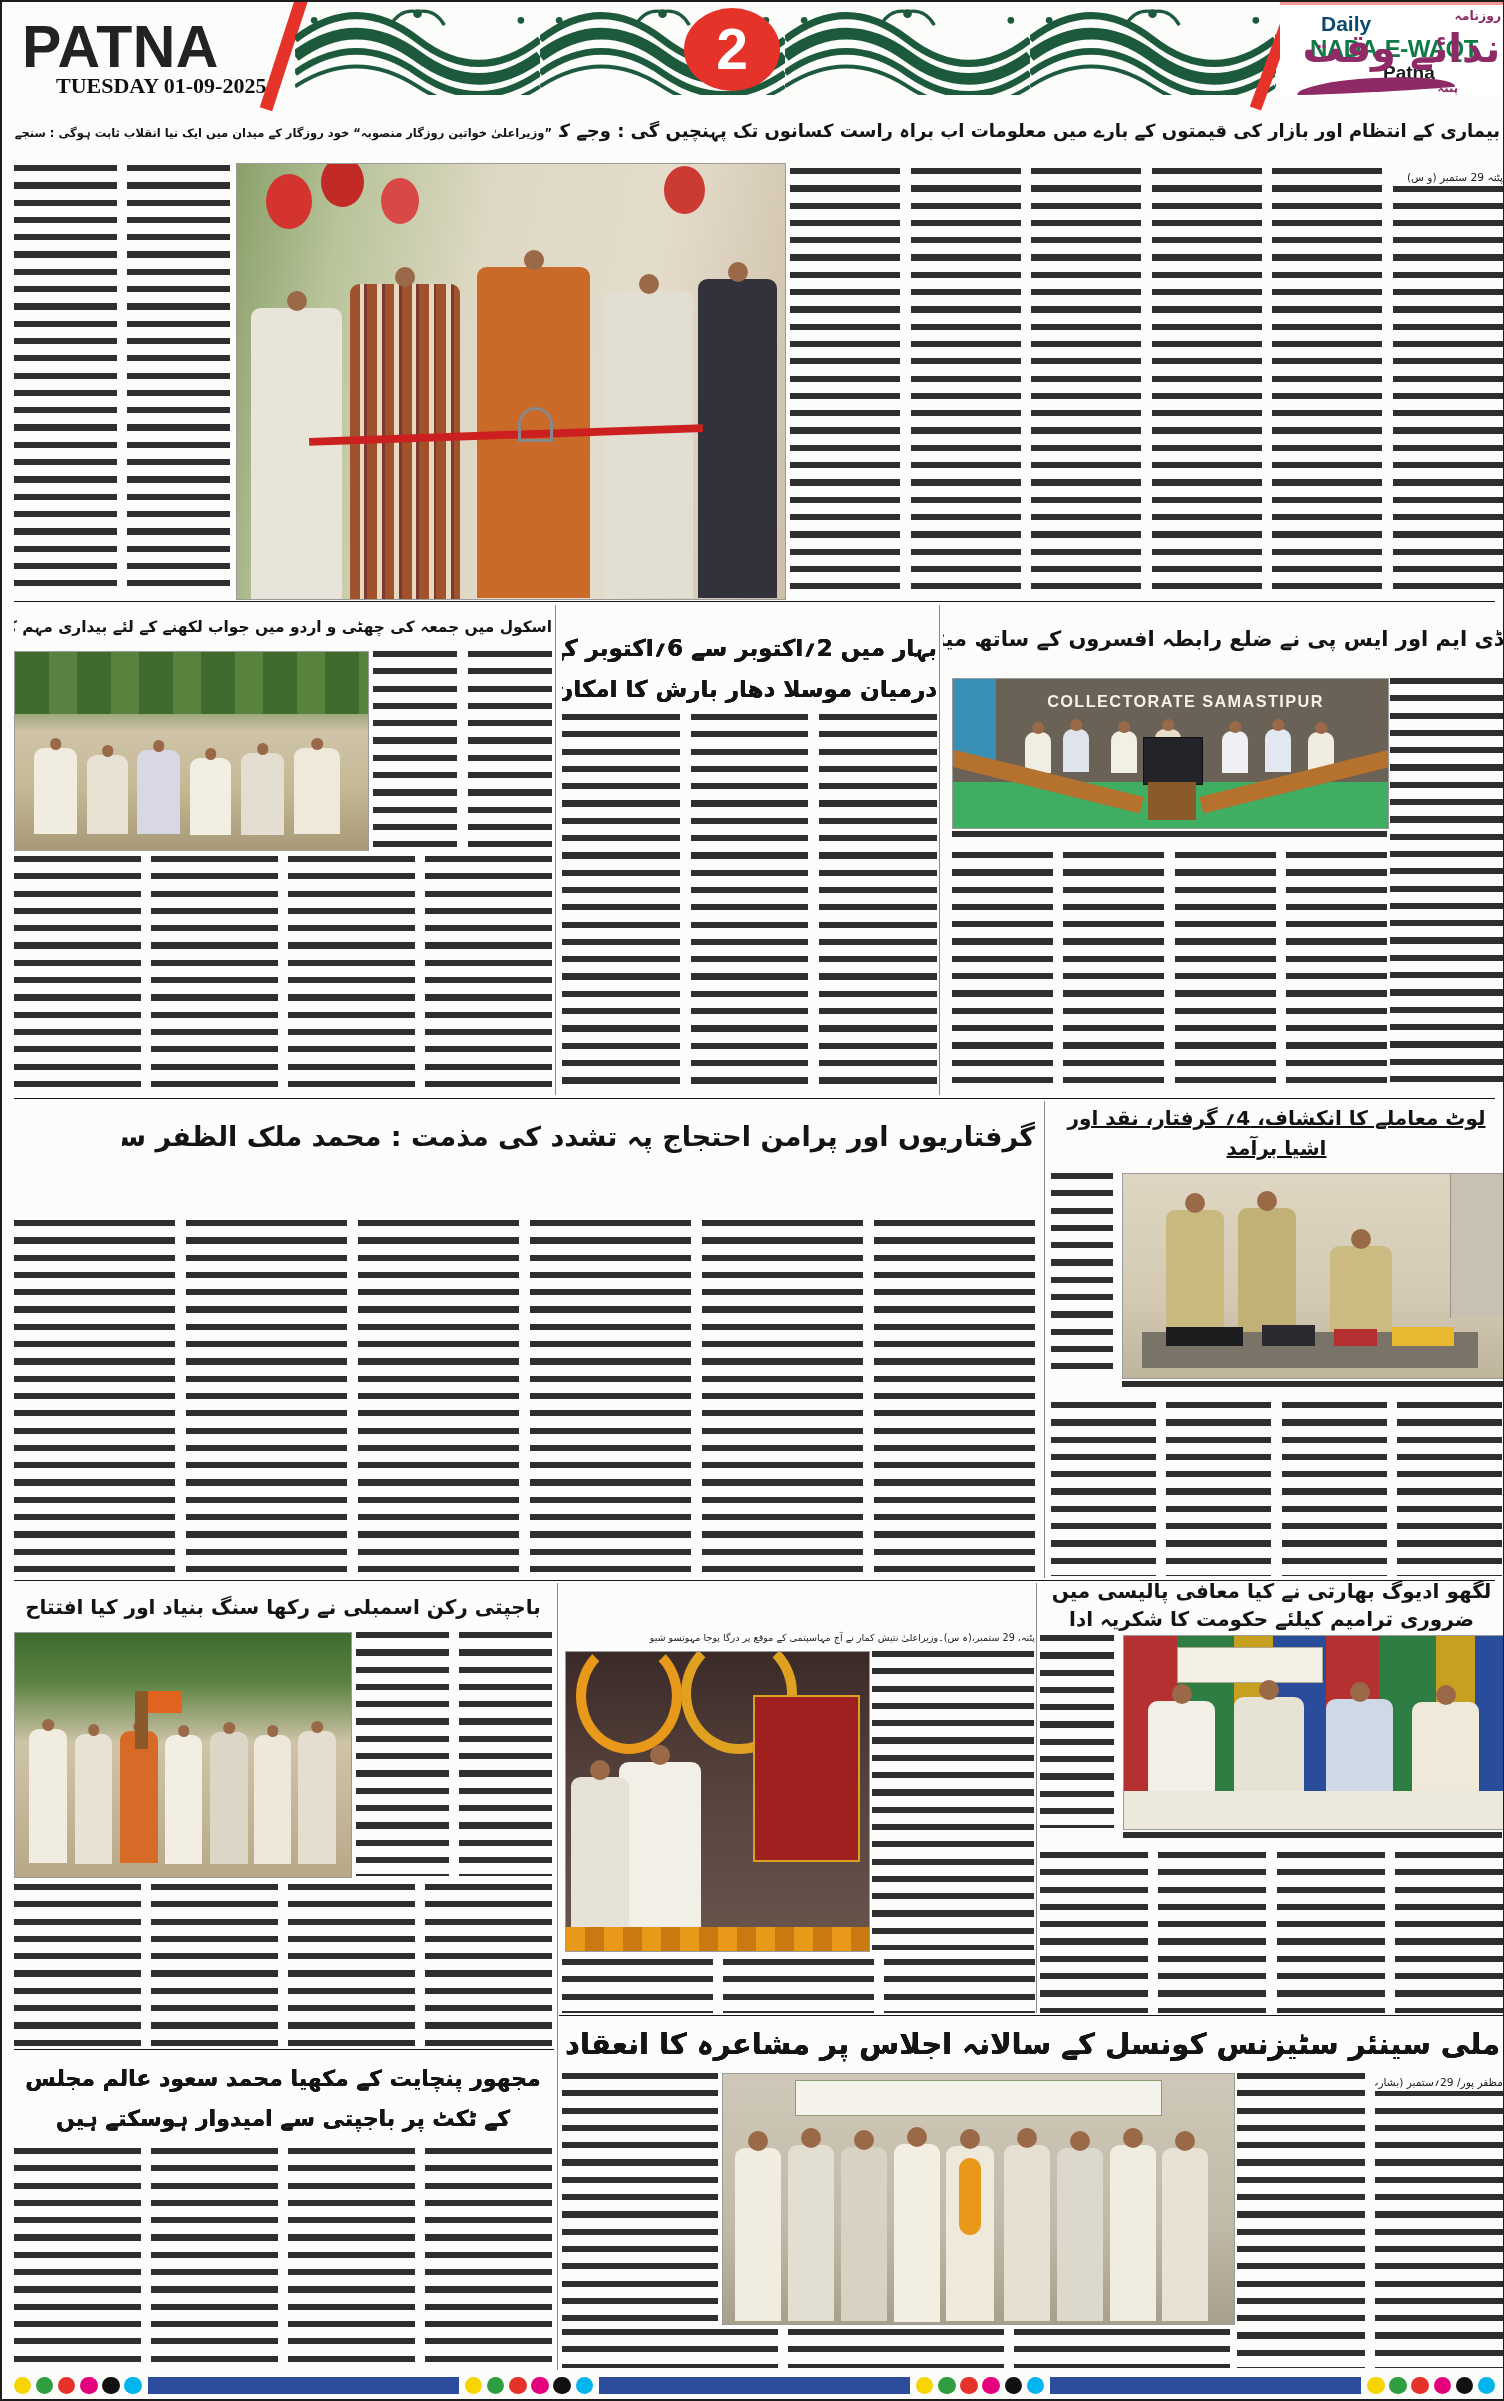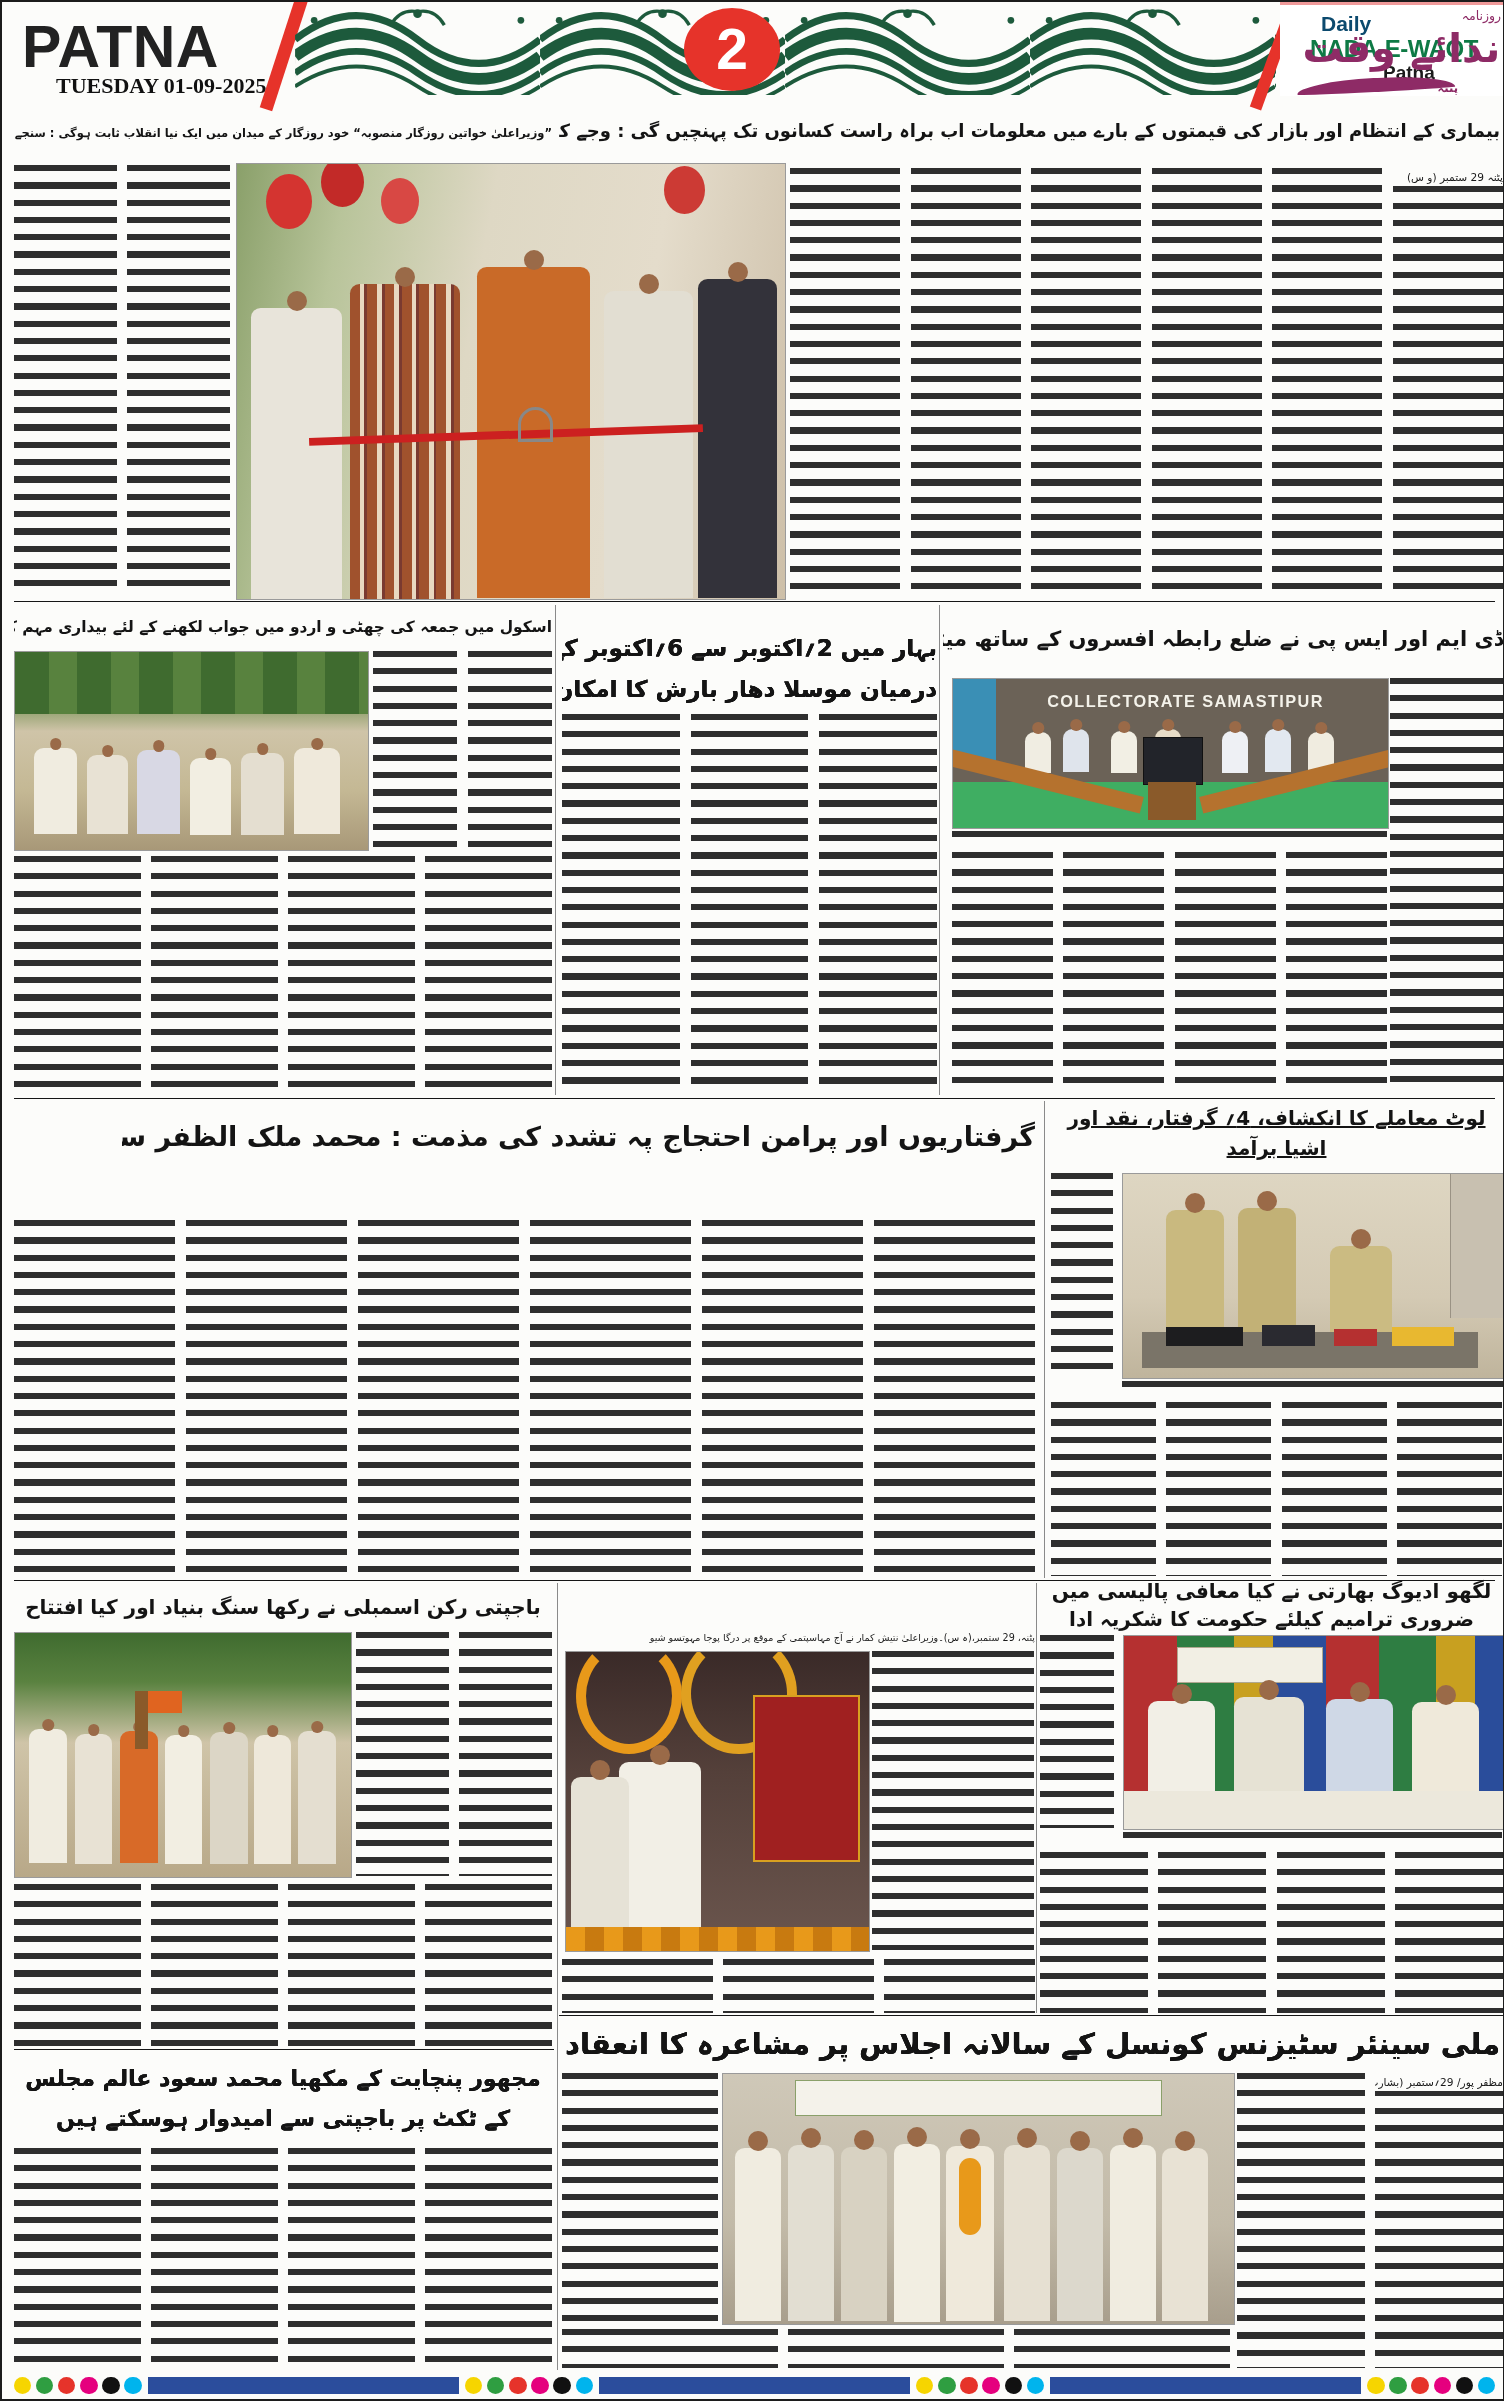--- a/index.html
+++ b/index.html
@@ -24,21 +24,21 @@
   .mdate{position:absolute;left:54px;top:71px;font-family:"Liberation Serif",serif;font-weight:bold;font-size:22px;color:#111;}
   .diag{position:absolute;background:#e6332a;}
   .pagenum{position:absolute;left:682px;top:5.8px;width:96px;height:83px;border-radius:50%;background:#e6332a;display:flex;align-items:center;justify-content:center;}
   .pagenum span{color:#fff;font-size:57px;font-weight:bold;font-family:"Liberation Sans",sans-serif;}
   .logozone{position:absolute;left:1278px;top:0;width:227px;height:94px;border-right:3.8px solid #f09a9a;border-top:3.8px solid #f09a9a;box-sizing:border-box;background:#fff;}
   .l-daily{position:absolute;left:41px;top:6.7px;font-size:21px;font-weight:bold;color:#0c4a6e;}
   .l-name{position:absolute;left:30px;top:30px;font-size:24px;font-weight:bold;color:#0e7a45;letter-spacing:-0.5px;}
   .l-city{position:absolute;left:103px;top:57px;font-size:19px;font-weight:bold;color:#1c1c1c;}
   .l-urdu{position:absolute;right:3.8px;top:0px;font-size:40px;font-weight:bold;color:#8e2b66;line-height:86px;}
   .l-swoosh{position:absolute;left:17px;top:73px;width:158px;height:14.4px;background:#8e2b66;border-radius:50% 50% 50% 50%/90% 90% 10% 10%;transform:rotate(-3deg);}
-  .l-dur{position:absolute;right:2.9px;top:2.9px;font-size:12.5px;color:#8e2b66;font-weight:normal;}
+  .l-dur{position:absolute;right:2.9px;top:2.9px;font-size:12.5px;color:#8e2b66;font-weight:bold;}
   .l-cur{position:absolute;right:46px;bottom:1px;font-size:11.5px;color:#8e2b66;font-weight:bold;}
   
   .bstrip{position:absolute;left:12px;top:2374px;width:1481px;height:19px;display:flex;align-items:center;gap:5.8px;}
   .dotgrp{display:flex;gap:4.8px;}
   .dot{width:17.3px;height:17.3px;border-radius:50%;}
   .dot.c1{background:#f6d500}.dot.c2{background:#2f9e41}.dot.c3{background:#e6332a}.dot.c4{background:#e5007e}.dot.c5{background:#111}.dot.c6{background:#00b4ed}
   .bbar{flex:1;height:16.3px;background:#2b4d9c;}
 </style>
 </head>
 <body>

